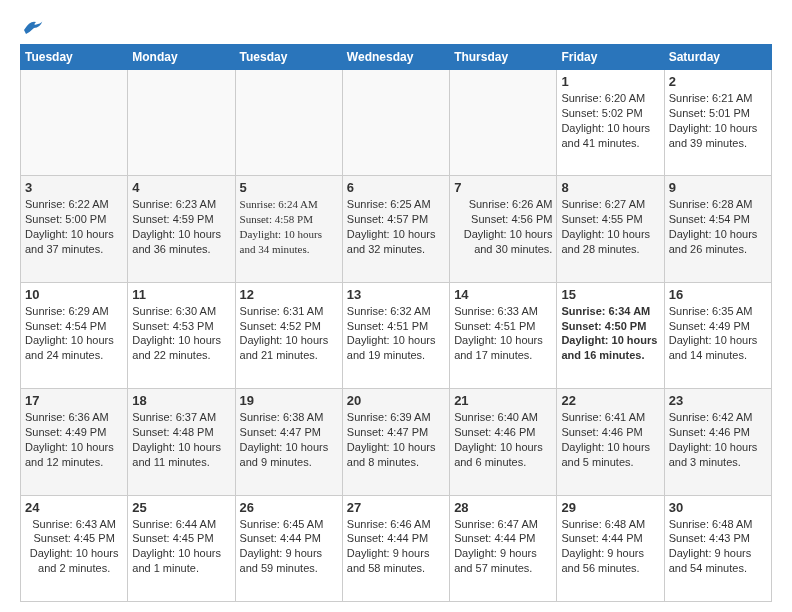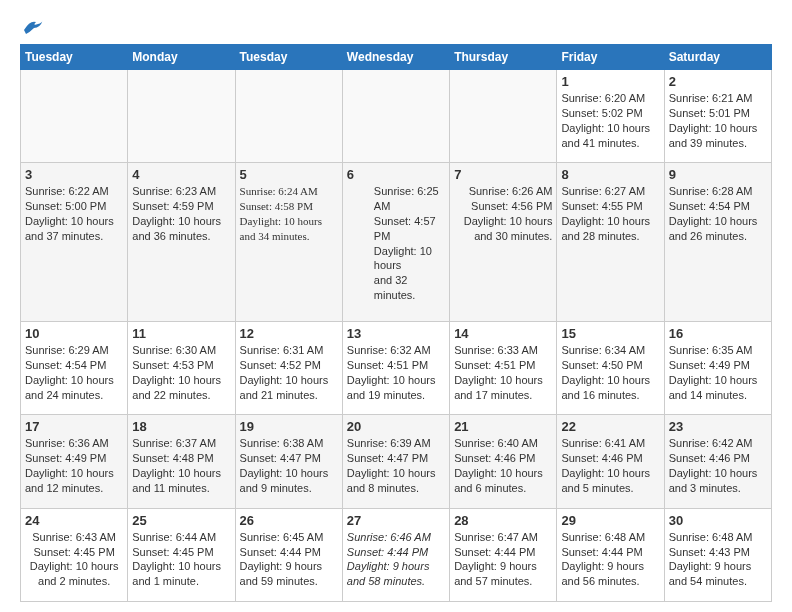--- a/index.html
+++ b/index.html
@@ -173,21 +173,21 @@
           </td>
           <td>
             <span class="day-num">5</span>
             <div class="day-info" style="white-space: pre-line; font-family: Liberation Serif, serif;">Sunrise: 6:24 AM
 Sunset: 4:58 PM
 Daylight: 10 hours
 and 34 minutes.</div>
           </td>
           <td>
             <span class="day-num">6</span>
-            <div class="day-info" style="white-space: pre-line; margin-left: 27px;">Sunrise: 6:25 AM
+            <div class="day-info" style="white-space: pre-line;">Sunrise: 6:25 AM
 Sunset: 4:57 PM
 Daylight: 10 hours
 and 32 minutes.</div>
           </td>
           <td>
             <span class="day-num">7</span>
             <div class="day-info" style="white-space: pre-line; text-align: right;">Sunrise: 6:26 AM
 Sunset: 4:56 PM
 Daylight: 10 hours
 and 30 minutes.</div>
@@ -238,21 +238,21 @@
           </td>
           <td>
             <span class="day-num">14</span>
             <div class="day-info" style="white-space: pre-line;">Sunrise: 6:33 AM
 Sunset: 4:51 PM
 Daylight: 10 hours
 and 17 minutes.</div>
           </td>
           <td>
             <span class="day-num">15</span>
-            <div class="day-info" style="white-space: pre-line;">Sunrise: 6:34 AM
+            <div class="day-info" style="white-space: pre-line; font-weight: bold;">Sunrise: 6:34 AM
 Sunset: 4:50 PM
 Daylight: 10 hours
 and 16 minutes.</div>
           </td>
           <td>
             <span class="day-num">16</span>
             <div class="day-info" style="white-space: pre-line;">Sunrise: 6:35 AM
 Sunset: 4:49 PM
 Daylight: 10 hours
 and 14 minutes.</div>
@@ -326,21 +326,21 @@
           </td>
           <td>
             <span class="day-num">26</span>
             <div class="day-info" style="white-space: pre-line;">Sunrise: 6:45 AM
 Sunset: 4:44 PM
 Daylight: 9 hours
 and 59 minutes.</div>
           </td>
           <td>
             <span class="day-num">27</span>
-            <div class="day-info" style="white-space: pre-line; font-style: italic;">Sunrise: 6:46 AM
+            <div class="day-info" style="white-space: pre-line;">Sunrise: 6:46 AM
 Sunset: 4:44 PM
 Daylight: 9 hours
 and 58 minutes.</div>
           </td>
           <td>
             <span class="day-num">28</span>
             <div class="day-info" style="white-space: pre-line;">Sunrise: 6:47 AM
 Sunset: 4:44 PM
 Daylight: 9 hours
 and 57 minutes.</div>

